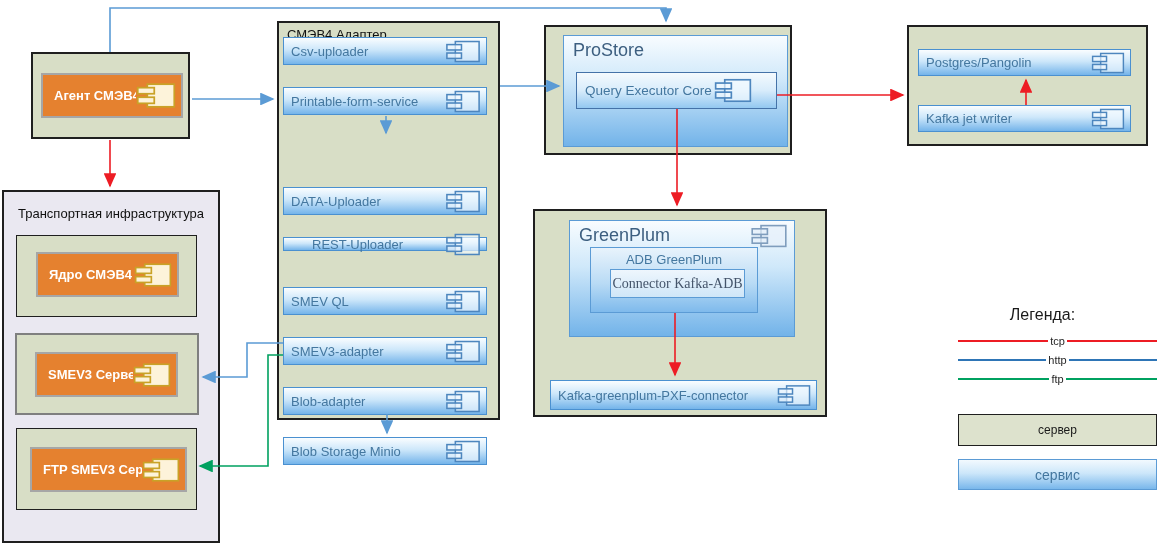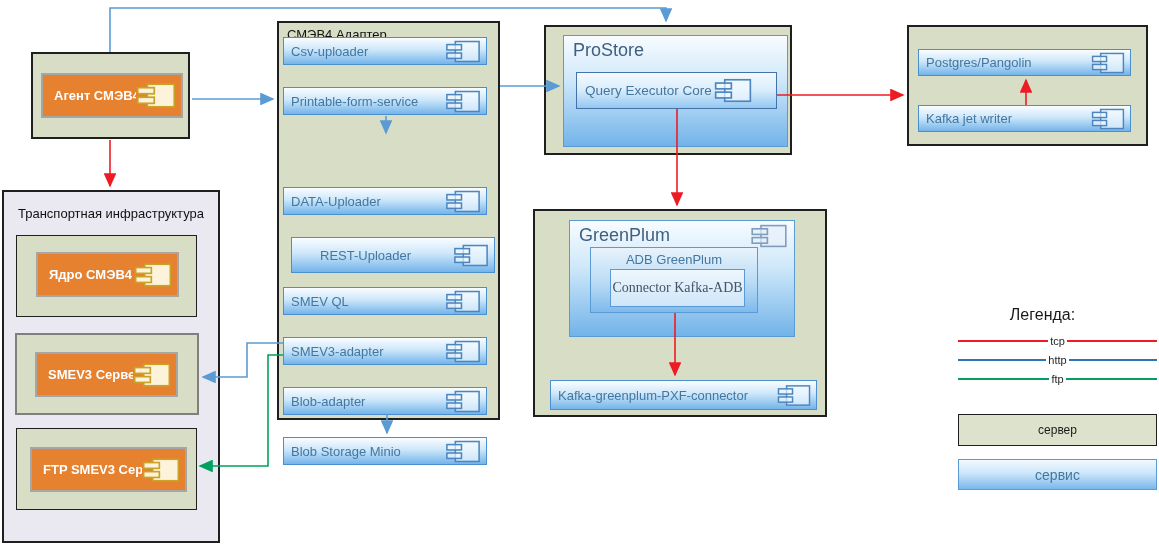--- a/index.html
+++ b/index.html
@@ -116,21 +116,21 @@
     <svg class="cicon" width="36" height="23" viewBox="0 0 46 30">
       <use href="#comp" fill="rgba(245,250,255,0.65)" stroke="#4d86be" stroke-width="2"></use>
     </svg>
   </div>
   <div class="abs bluebox" style="left:283px;top:187px;width:204px;height:28px;">
     <span class="lbl">DATA-Uploader</span>
     <svg class="cicon" width="36" height="23" viewBox="0 0 46 30">
       <use href="#comp" fill="rgba(245,250,255,0.65)" stroke="#4d86be" stroke-width="2"></use>
     </svg>
   </div>
-  <div class="abs bluebox" style="left:291px;top:237px;width:204px;height:36px;padding-left:28px;">
+  <div class="abs bluebox" style="left:283px;top:237px;width:204px;height:14px;padding-left:28px;">
     <span class="lbl">REST-Uploader</span>
     <svg class="cicon" width="36" height="23" viewBox="0 0 46 30">
       <use href="#comp" fill="rgba(245,250,255,0.65)" stroke="#4d86be" stroke-width="2"></use>
     </svg>
   </div>
   <div class="abs bluebox" style="left:283px;top:287px;width:204px;height:28px;">
     <span class="lbl">SMEV QL</span>
     <svg class="cicon" width="36" height="23" viewBox="0 0 46 30">
       <use href="#comp" fill="rgba(245,250,255,0.65)" stroke="#4d86be" stroke-width="2"></use>
     </svg>
@@ -169,21 +169,21 @@
   <div class="abs sage" style="left:533px;top:209px;width:294px;height:208px;"></div>
   <div class="abs bigblue" style="left:569px;top:220px;width:226px;height:117px;">
     <span class="head">GreenPlum</span>
     <svg class="cicon" width="40" height="24" viewBox="0 0 46 30" style="position:absolute;right:5px;top:3px;">
       <use href="#comp" fill="rgba(230,240,250,0.7)" stroke="#7f9dbd" stroke-width="2"></use>
     </svg>
   </div>
   <div class="abs adb" style="left:590px;top:247px;width:168px;height:66px;">
     <span>ADB GreenPlum</span>
   </div>
-  <div class="abs kadb" style="left:610px;top:269px;width:135px;height:38px;">
+  <div class="abs kadb" style="left:610px;top:269px;width:135px;height:29px;">
     <span>Connector Kafka-ADB</span>
   </div>
   <div class="abs bluebox centered" style="left:550px;top:380px;width:267px;height:30px;">
     <span class="lbl">Kafka-greenplum-PXF-connector</span>
     <svg class="cicon" width="34" height="23" viewBox="0 0 46 30">
       <use href="#comp" fill="rgba(245,250,255,0.65)" stroke="#4d86be" stroke-width="2"></use>
     </svg>
   </div>
 
   <div class="abs sage" style="left:907px;top:25px;width:241px;height:121px;"></div>

